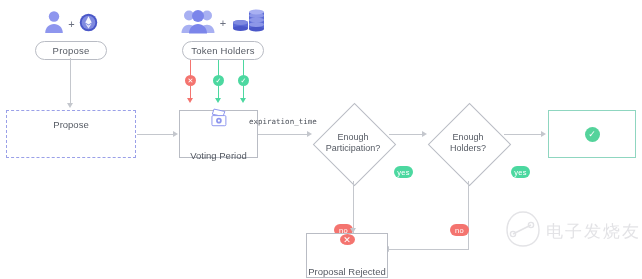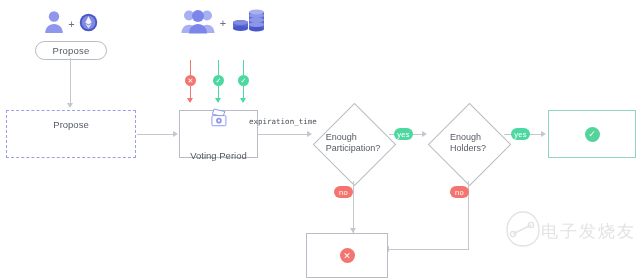--- a/index.html
+++ b/index.html
@@ -80,36 +80,37 @@
     position: absolute;
     left: 50%; top: 50%;
     width: 57px; height: 57px;
     margin: -28.5px 0 0 -28.5px;
     border: 1px solid #b9bcc4;
     transform: rotate(45deg);
     background: #ffffff;
   }
   .diamond-text {
     position: relative;
-    text-align: left;
+    text-align: center;
     font-size: 9px;
     color: #555a63;
     line-height: 11px;
     white-space: nowrap;
   }
 
   
   .tag {
     border-radius: 9px;
     color: #ffffff;
     font-size: 7.5px;
     display: flex;
     align-items: center;
     justify-content: center;
     letter-spacing: .3px;
+    margin-top: 38px;
   }
   .tag.yes { background: #4cd8a0; }
   .tag.no  { background: #f4746f; }
 
   
   .line-h { background: #c4c7cd; height: 1px; }
   .line-v { background: #c4c7cd; width: 1px; }
   .line-v.red   { background: #f4746f; }
   .line-v.green { background: #4cd8a0; }
 
@@ -223,20 +224,21 @@
           <ellipse cx="25.5" cy="21" rx="7.5" ry="2.6" fill="#4a57c8"></ellipse>
           <ellipse cx="25.5" cy="16.5" rx="7.5" ry="2.6" fill="#8d97e8"></ellipse>
           <ellipse cx="25.5" cy="12" rx="7.5" ry="2.6" fill="#8d97e8"></ellipse>
           <ellipse cx="25.5" cy="7.5" rx="7.5" ry="2.6" fill="#8d97e8"></ellipse>
           <ellipse cx="25.5" cy="4" rx="7.5" ry="2.6" fill="#a8b0f2"></ellipse>
         </g>
       </svg>
     </span>
   </div>
 
+  <div class="abs pill" style="left:182px; top:41px; width:80px; height:17px;">Token Holders</div>
 
   <div class="abs line-v red" style="left:190px; top:60px; height:16px;"></div>
   <div class="abs vote-dot reject" style="left:185px; top:75px;">✕</div>
   <div class="abs line-v red" style="left:190px; top:86px; height:12px;"></div>
   <div class="abs arrow-d red" style="left:187px; top:98px;"></div>
 
   <div class="abs line-v green" style="left:218px; top:60px; height:16px;"></div>
   <div class="abs vote-dot approve" style="left:213px; top:75px;">✓</div>
   <div class="abs line-v green" style="left:218px; top:86px; height:12px;"></div>
   <div class="abs arrow-d green" style="left:215px; top:98px;"></div>
@@ -301,23 +303,24 @@
   <div class="abs tag no" style="left:450px; top:186px; width:19px; height:12px;">no</div>
   <div class="abs line-h" style="left:388px; top:249px; width:81px;"></div>
   <div class="abs arrow-l" style="left:384px; top:246px;"></div>
 
   <div class="abs box accepted" style="left:548px; top:110px; width:88px; height:48px;">
     <div class="status-circle ok">✓</div>
   </div>
 
   <div class="abs box rejected" style="left:306px; top:233px; width:82px; height:45px;">
     <div class="status-circle bad">✕</div>
-  </div>
-
-  <div class="abs watermark" style="left:505px; top:210px; display:flex; align-items:center; ">
+    <div class="box-label">Proposal Rejected</div>
+  </div>
+
+  <div class="abs watermark" style="left:505px; top:210px; display:flex; align-items:center; gap:5px;">
     <span>
       <svg width="36" height="38" viewBox="0 0 36 38">
         <path d="M18 2 C28 2 34 11 34 20 C34 30 27 36 18 36 C9 36 2 30 2 20 C2 11 8 2 18 2 Z" fill="none" stroke="#e3e3e6" stroke-width="1.4"></path>
         <line x1="8" y1="24" x2="26" y2="15" stroke="#e3e3e6" stroke-width="1.4"></line>
         <circle cx="8" cy="24" r="2.6" fill="none" stroke="#e3e3e6" stroke-width="1.4"></circle>
         <circle cx="26" cy="15" r="2.6" fill="none" stroke="#e3e3e6" stroke-width="1.4"></circle>
       </svg>
     </span>
     <span style="display:flex; flex-direction:column;">
       <span class="wm-cn">电子发烧友</span>

